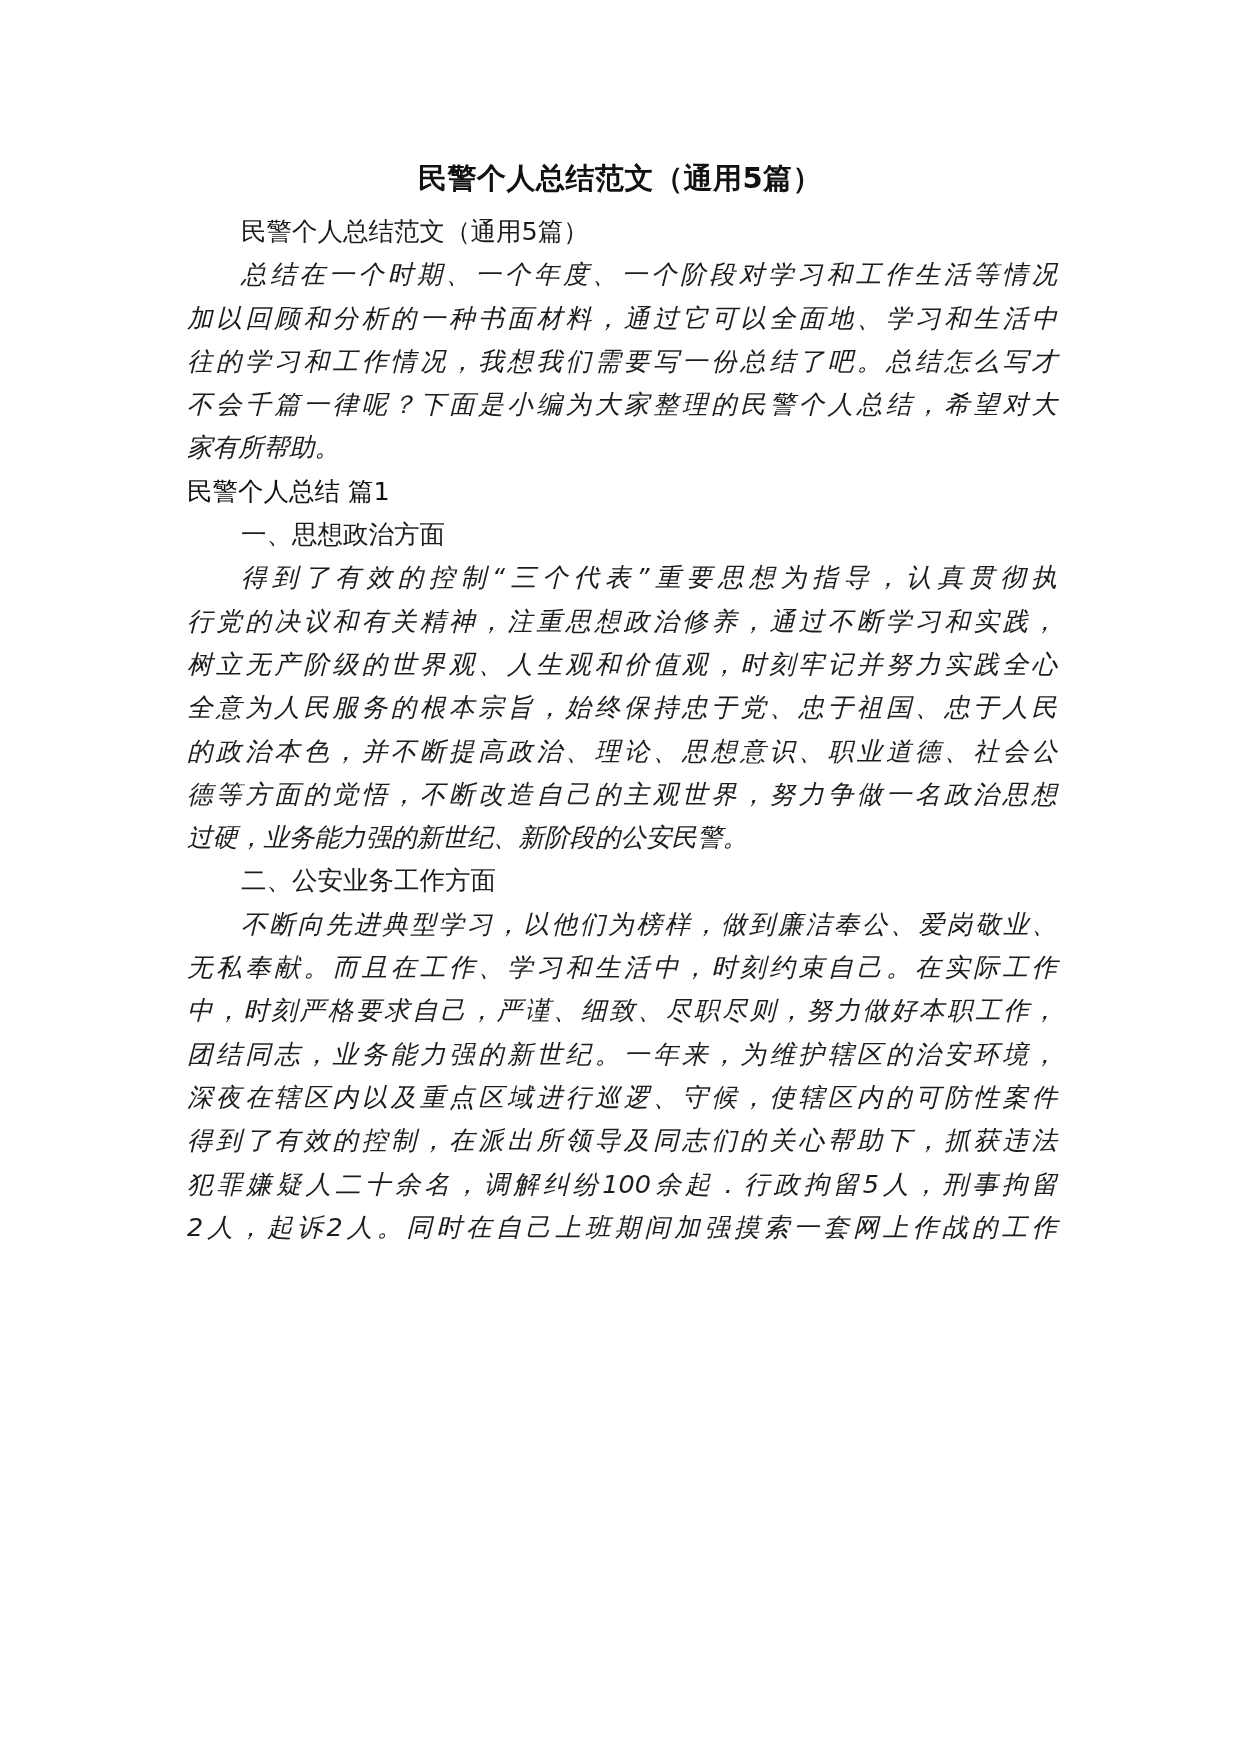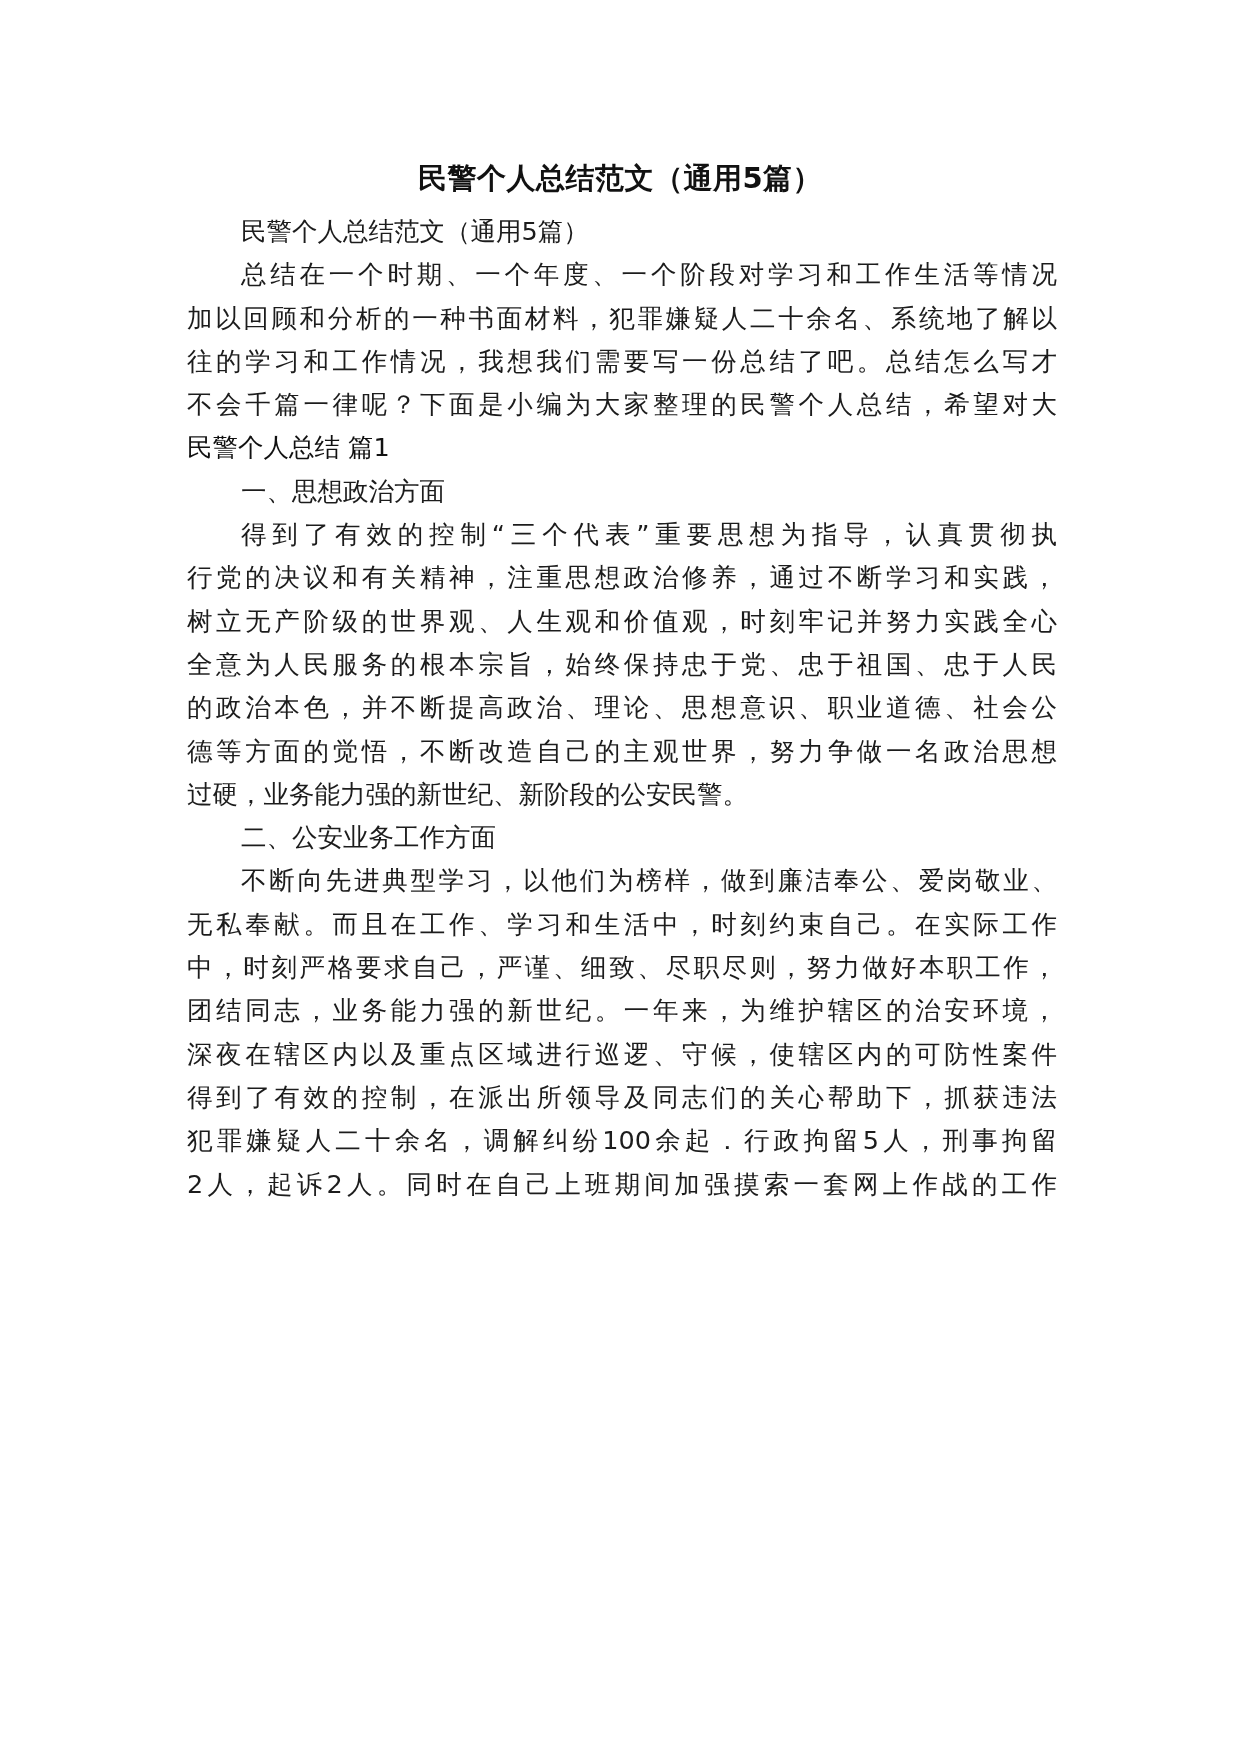--- a/index.html
+++ b/index.html
@@ -55,38 +55,40 @@
     .line.indent {
       padding-left: 54px;
     }
     .line.heading {
       font-weight: normal;
       color: #111111;
       text-align-last: left;
     }
     .para {
       margin: 0;
+      font-style: italic;
     }
   </style>
 </head>
 <body>
 
 <div class="page">
 
   <div class="doc-title">民警个人总结范文（通用5篇）</div>
 
   <div class="body">
 
     <div class="line indent last">民警个人总结范文（通用5篇）</div>
 
     <div class="para">
       <div class="line indent">总结在一个时期、一个年度、一个阶段对学习和工作生活等情况</div>
-      <div class="line">加以回顾和分析的一种书面材料，犯罪嫌疑人二十余名、系统地了解以</div>
+      <div class="line">加以回顾和分析的一种书面材料，通过它可以全面地、学习和生活中</div>
       <div class="line">往的学习和工作情况，我想我们需要写一份总结了吧。总结怎么写才</div>
       <div class="line">不会千篇一律呢？下面是小编为大家整理的民警个人总结，希望对大</div>
+      <div class="line last">家有所帮助。</div>
     </div>
 
     <div class="line heading">民警个人总结 篇1</div>
 
 
     <div class="line indent last">一、思想政治方面</div>
 
     <div class="para">
       <div class="line indent">得到了有效的控制“三个代表”重要思想为指导，认真贯彻执</div>
       <div class="line">行党的决议和有关精神，注重思想政治修养，通过不断学习和实践，</div>

